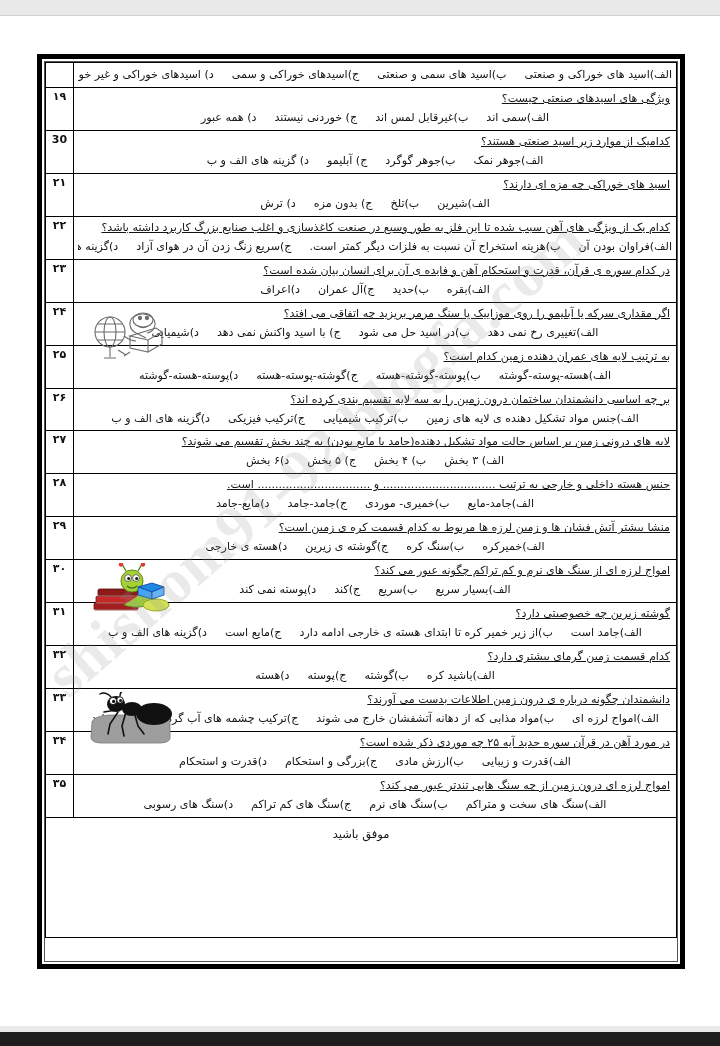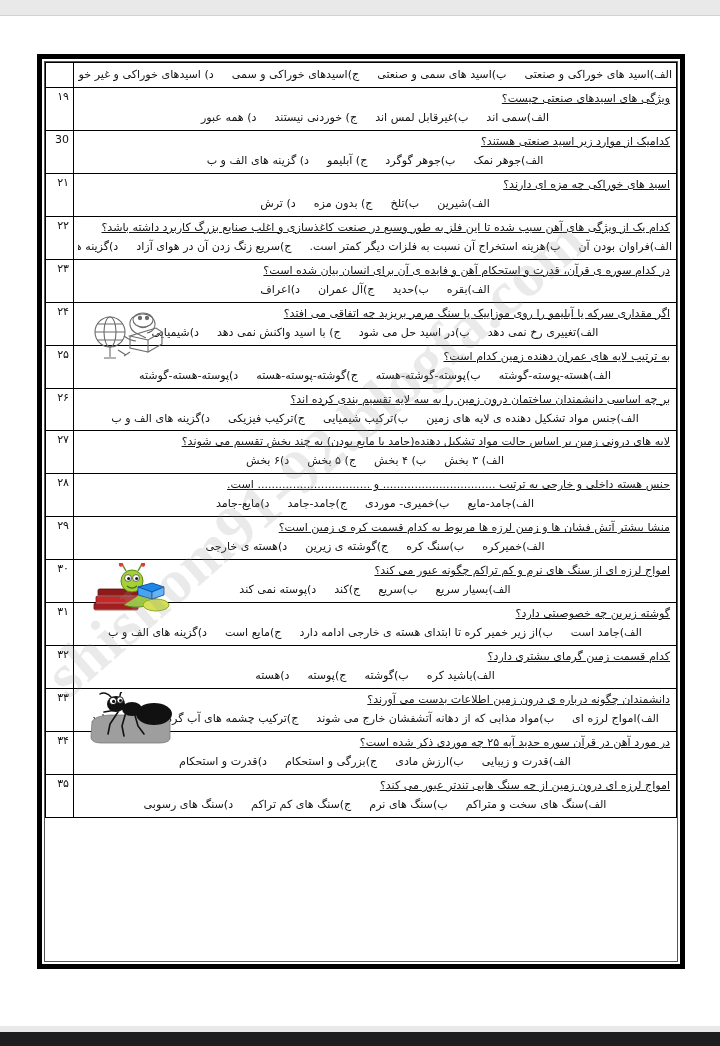--- a/index.html
+++ b/index.html
@@ -104,25 +104,26 @@
   }
   table.exam tr { }
   table.exam td {
     border: 1px solid #000000;
     vertical-align: top;
     padding: 2px 4px 3px 4px;
     font-family: "DejaVu Sans", "Liberation Sans", sans-serif;
   }
   td.qnum {
     width: 28px;
-    text-align: right;
+    text-align: center;
     font-size: 11px;
     padding-top: 4px;
     color: #111;
     font-family: "DejaVu Sans", sans-serif;
+    font-weight: bold;
   }
   td.qbody {
     font-size: 11.1px;
     line-height: 1.62;
     color: #141414;
     position: relative;
   }
   .qtext {
     display: block;
     text-align: right;
@@ -383,20 +384,25 @@
                 </td>
                 <td class="qnum">۳۴</td>
               </tr>
               <tr>
                 <td class="qbody">
                   <span class="qtext">امواج لرزه ای درون زمین از چه سنگ هایی تندتر عبور می کند؟</span>
                   <span class="opts"><span class="opt">الف)سنگ های سخت و متراکم</span><span class="opt">ب)سنگ های نرم</span><span class="opt">ج)سنگ های کم تراکم</span><span class="opt">د)سنگ های رسوبی</span></span>
                 </td>
                 <td class="qnum">۳۵</td>
               </tr>
+              <tr class="closing-row">
+                <td colspan="2">
+                  <span class="closing-text">موفق باشید</span>
+                </td>
+              </tr>
             </tbody>
         </table>
       </div>
     </div>
 
   </div>
 
   <div class="chrome-pagefoot"></div>
   <div class="chrome-strip-bottom"></div>
 

